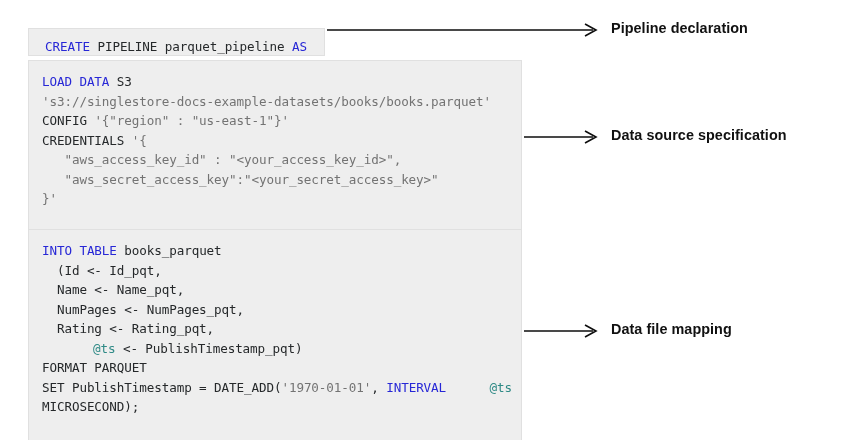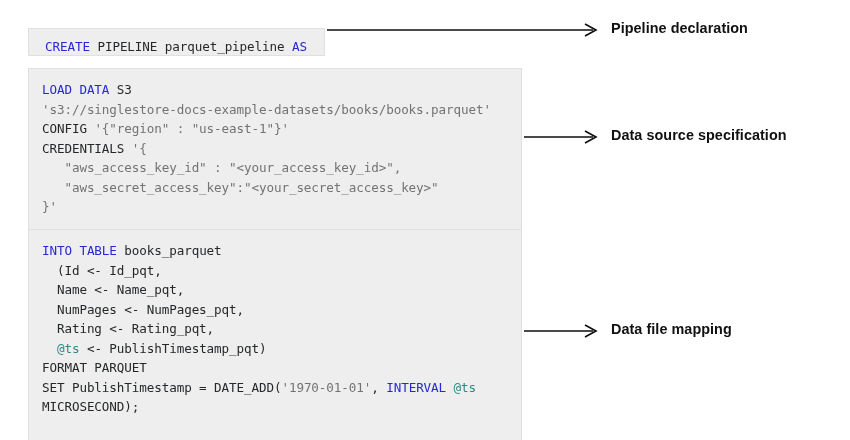--- a/index.html
+++ b/index.html
@@ -41,38 +41,38 @@
     left: 28px;
     top: 28px;
     width: 297px;
     height: 28px;
     padding-top: 8px;
     text-align: center;
   }
 
   #block-source {
     left: 28px;
-    top: 68px;
+    top: 60px;
     width: 494px;
     height: 185px;
   }
 
   #block-mapping {
     left: 28px;
     top: 229px;
     width: 494px;
     height: 250px;
   }
 
   .code-line { display: block; height: 19.5px; }
 
   
   .kw   { color: #2727d6; }
   .str  { color: #737373; }
-  .var  { color: #2f8a86; }
+  .var  { color: #2f8a86; margin-left: 36px; }
   .pln  { color: #25282a; }
 
   
   .arrow-svg {
     position: absolute;
     overflow: visible;
   }
   .arrow-line {
     stroke: #0d0d0d;
     stroke-width: 1.6;

